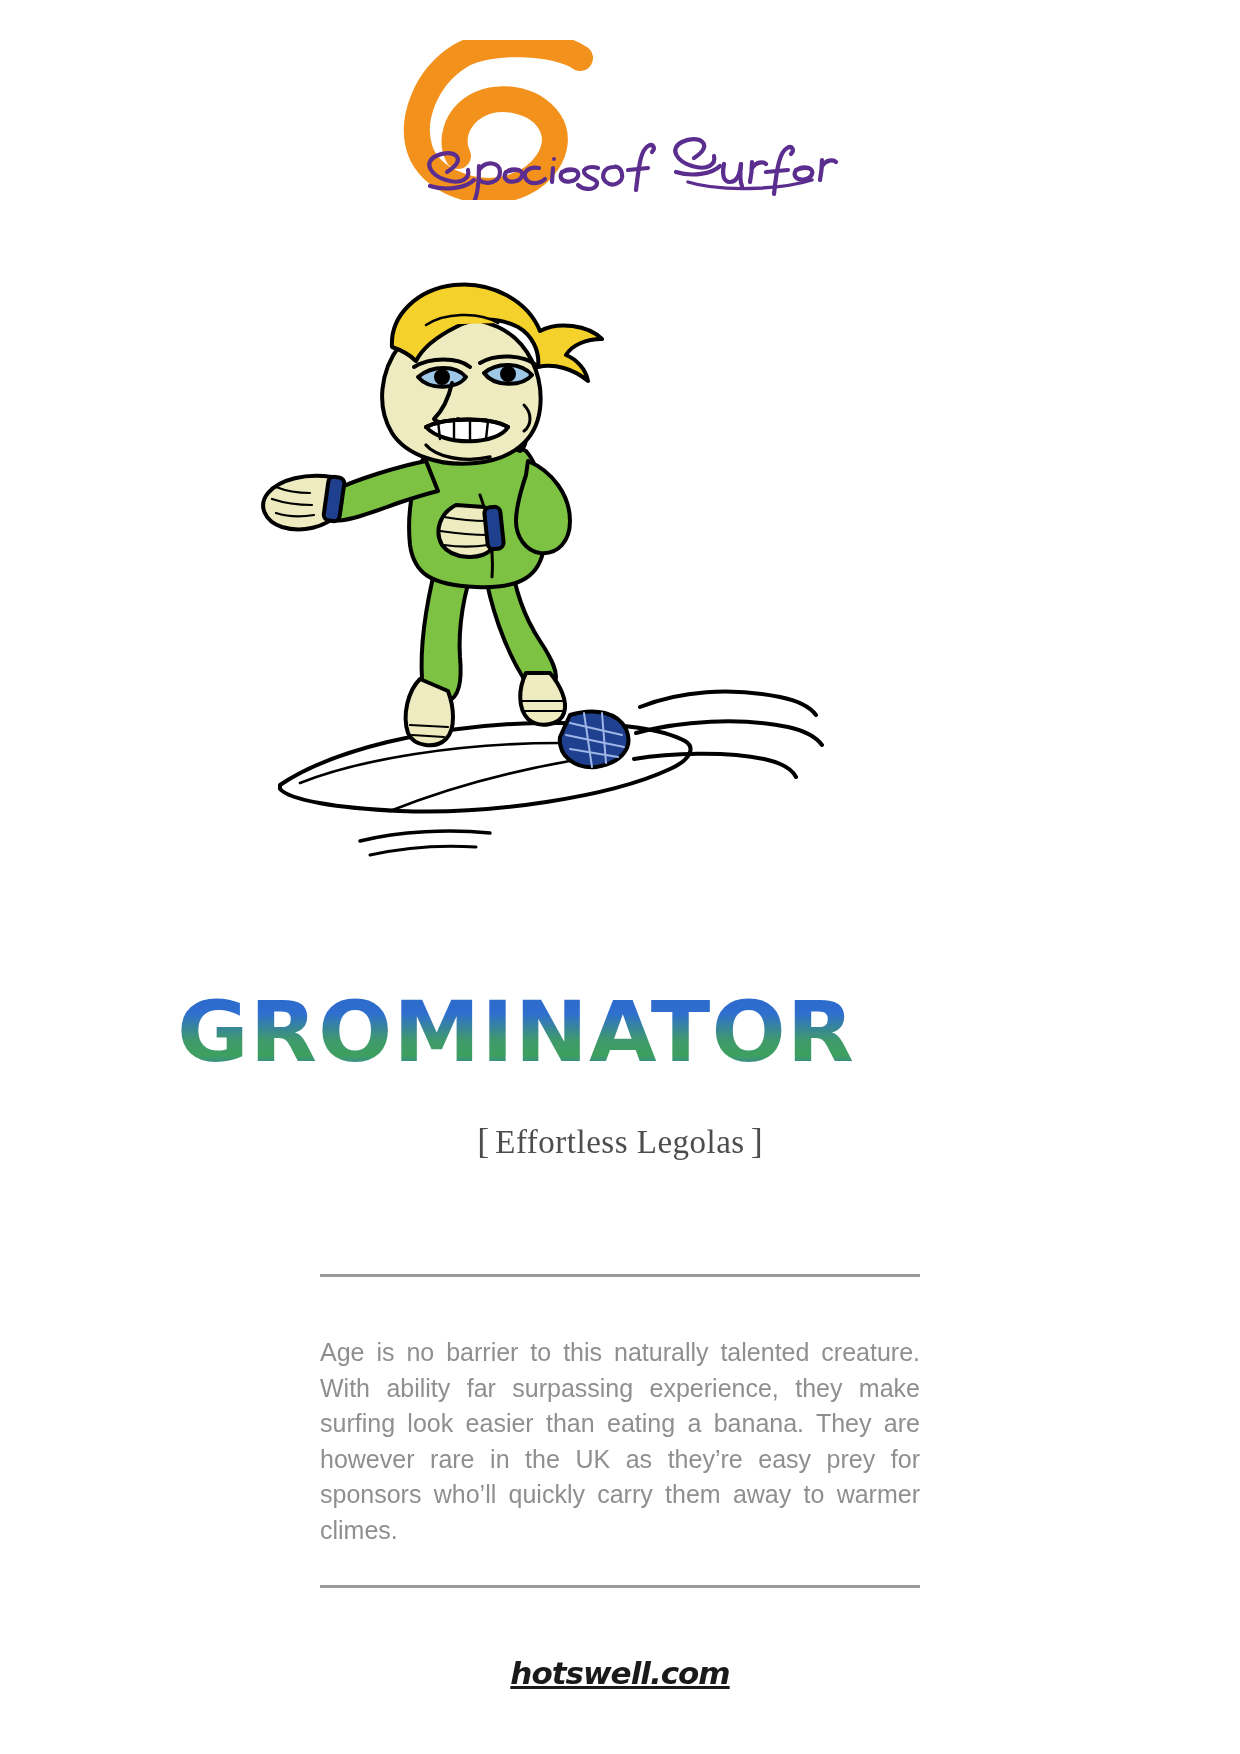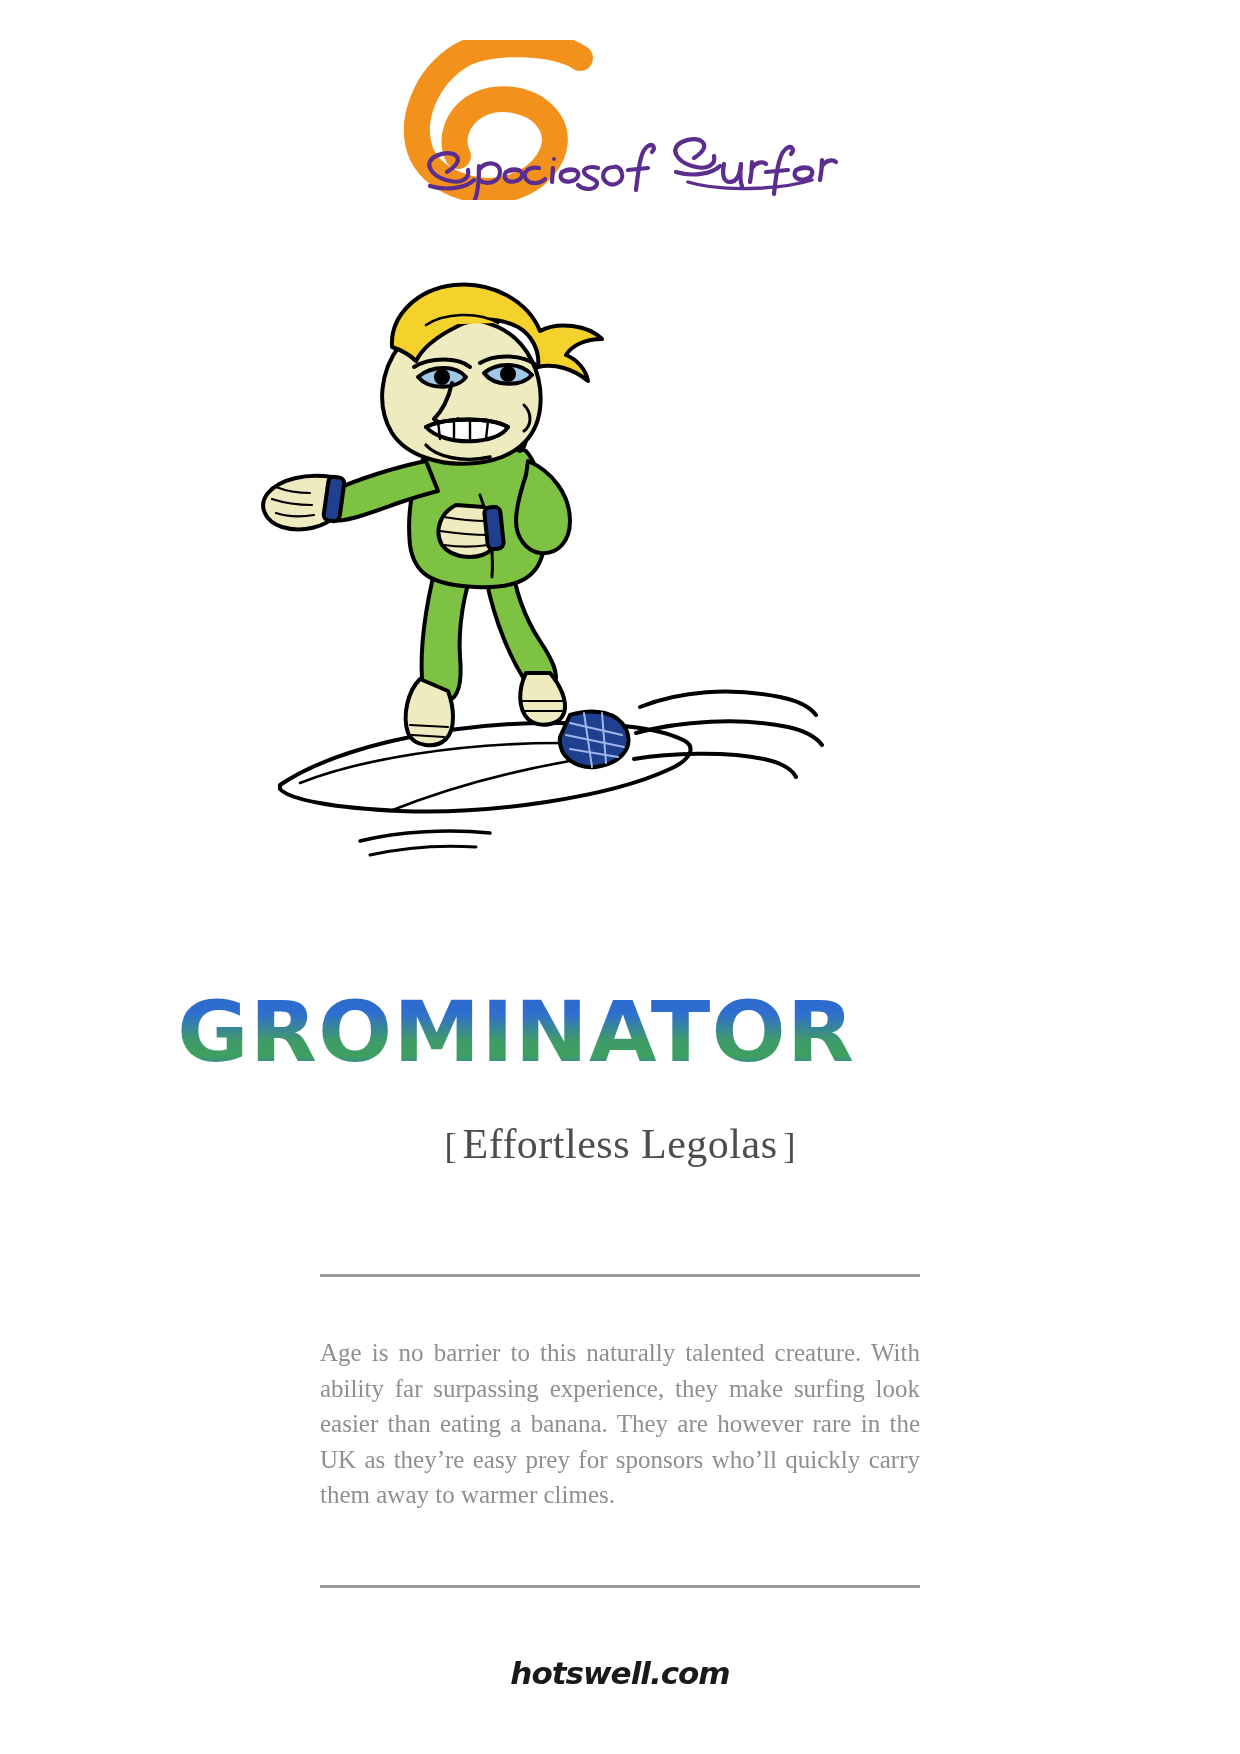--- a/index.html
+++ b/index.html
@@ -65,21 +65,21 @@
 
   .subtitle-wrap {
     position: absolute;
     left: 0;
     top: 1120px;
     width: 1240px;
     text-align: center;
   }
   .subtitle {
     font-family: "Liberation Serif", serif;
-    font-size: 42px;
+    font-size: 33px;
     color: #4d4d4d;
     letter-spacing: 0.5px;
   }
   .bracket {
     font-family: "Liberation Serif", serif;
     font-size: 36px;
     color: #4d4d4d;
     padding: 0 6px;
   }
 
@@ -92,21 +92,21 @@
     background: #9a9a9a;
   }
   .rule-top { top: 1274px; }
   .rule-bottom { top: 1585px; }
 
   .description {
     position: absolute;
     left: 320px;
     top: 1310px;
     width: 600px;
-    font-family: Liberation Serif, serif;
+    font-family: Liberation Sans, sans-serif;
     font-size: 25px;
     line-height: 1.42;
     color: #8f8f8f;
     text-align: justify;
   }
 
   
   .footer {
     position: absolute;
     left: 0;
@@ -114,20 +114,21 @@
     width: 1240px;
     text-align: center;
   }
   .footer-text {
     font-family: "DejaVu Sans", sans-serif;
     font-style: italic;
     font-weight: bold;
     font-size: 31px;
     color: #1a1a1a;
     letter-spacing: -1px;
+    text-decoration: underline;
   }
 </style>
 </head>
 <body>
 
 <div class="page">
 
   <div class="logo-wrap">
     <svg width="1240" height="160" viewBox="0 0 1240 160" xmlns="http://www.w3.org/2000/svg">
 

